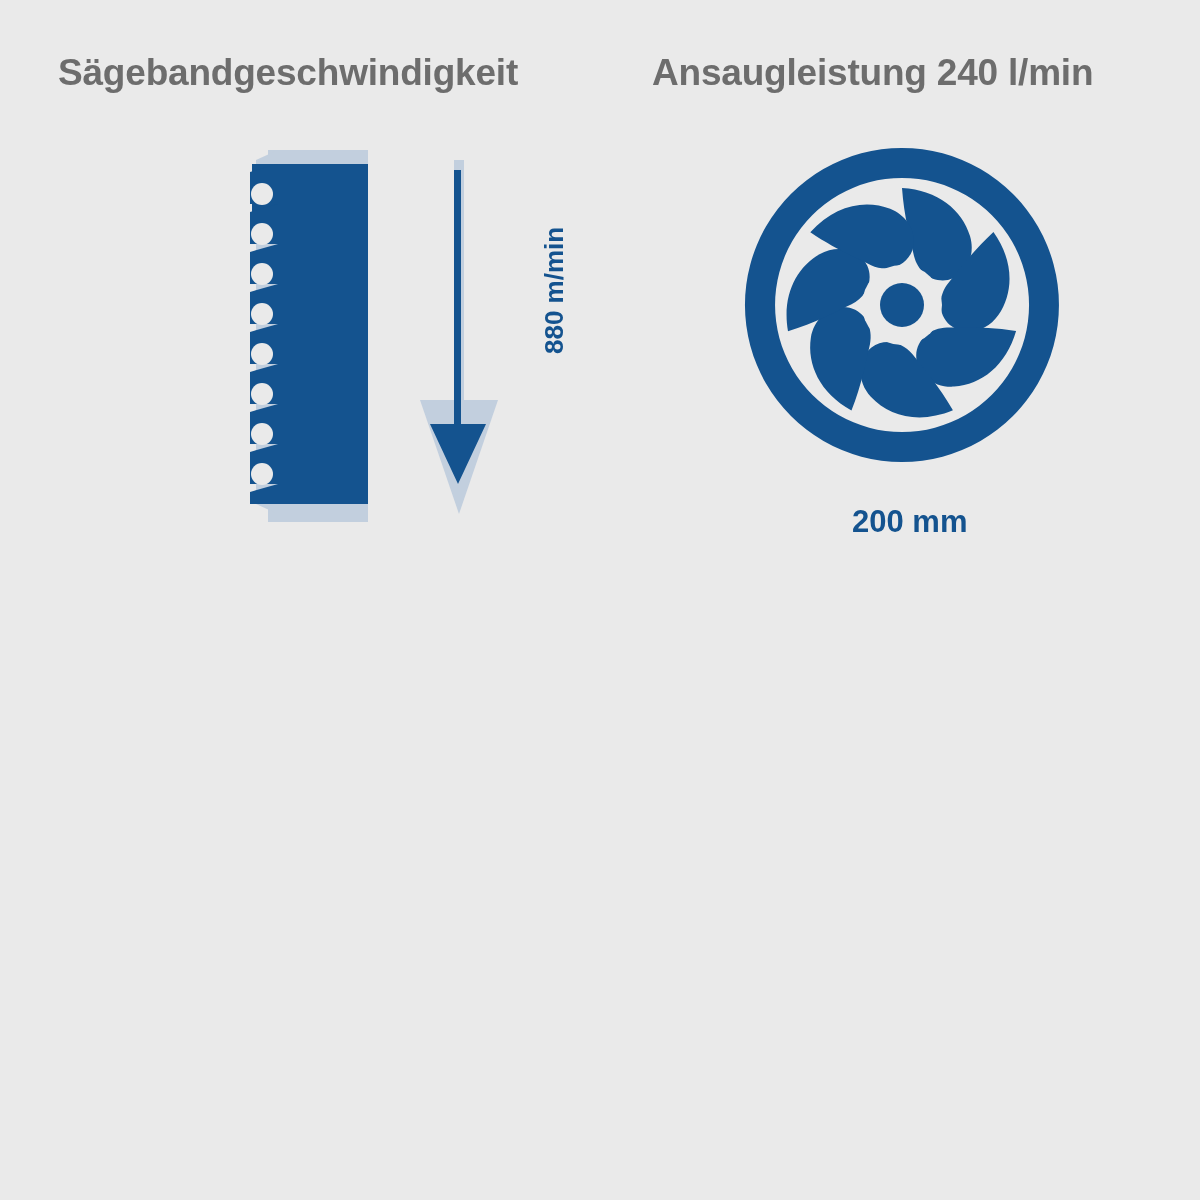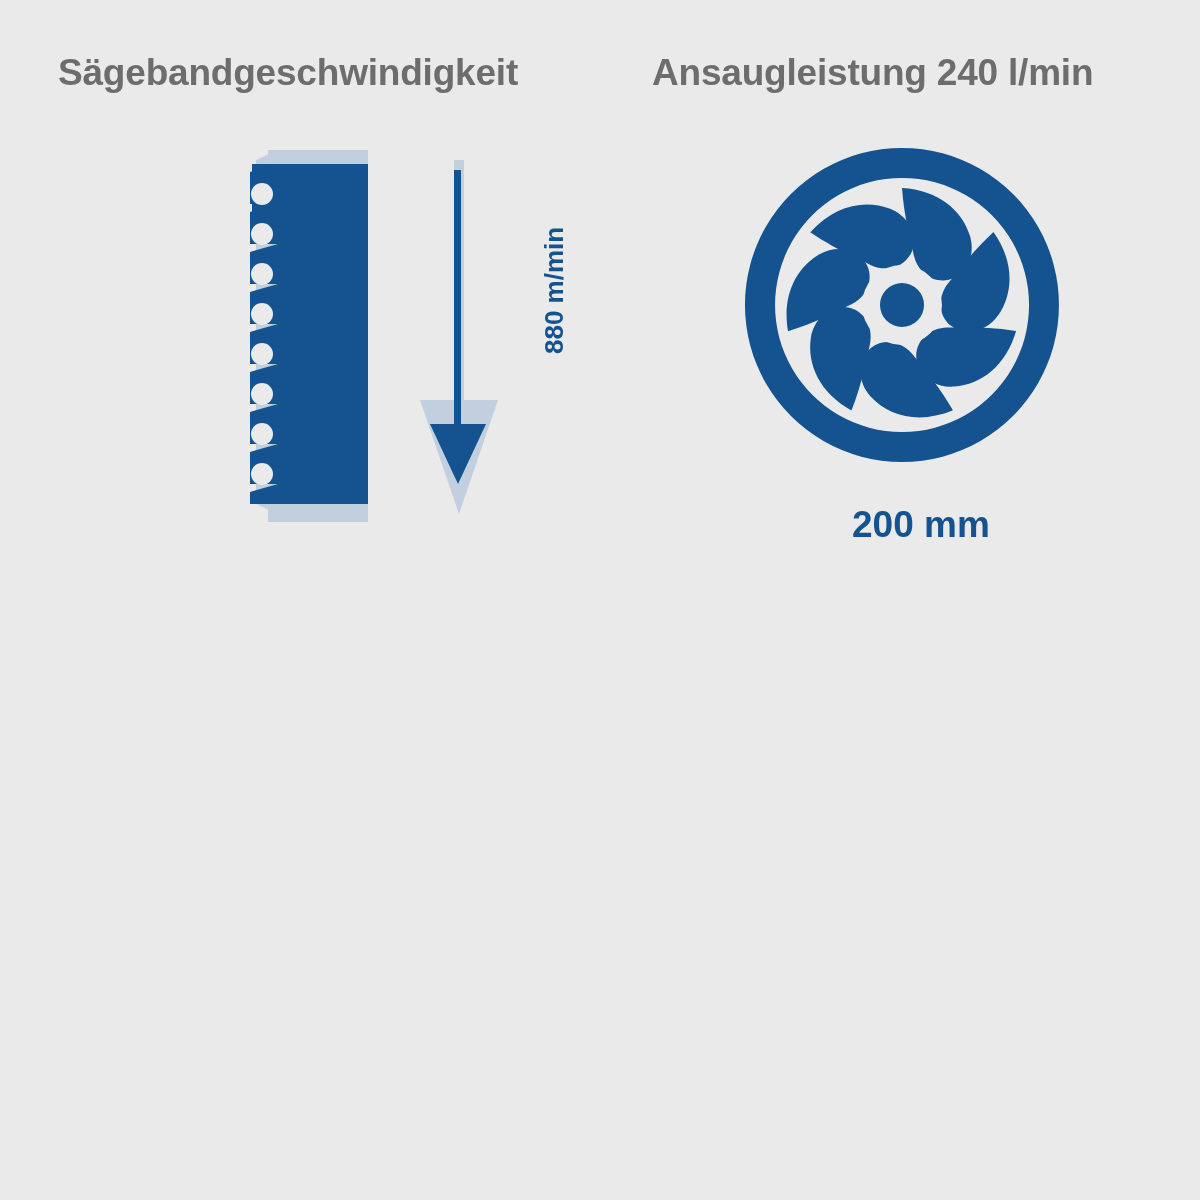--- a/index.html
+++ b/index.html
@@ -52,21 +52,21 @@
     left: 90px;
     top: 88px;
     width: 320px;
     height: 330px;
   }
 
   .fan-caption {
     position: absolute;
     left: 200px;
     top: 452px;
-    font-size: 37px;
+    font-size: 31px;
     font-weight: bold;
     color: #14538f;
     white-space: nowrap;
   }
 
   .vlabel {
     position: absolute;
     font-size: 26px;
     font-weight: bold;
     color: #14538f;

